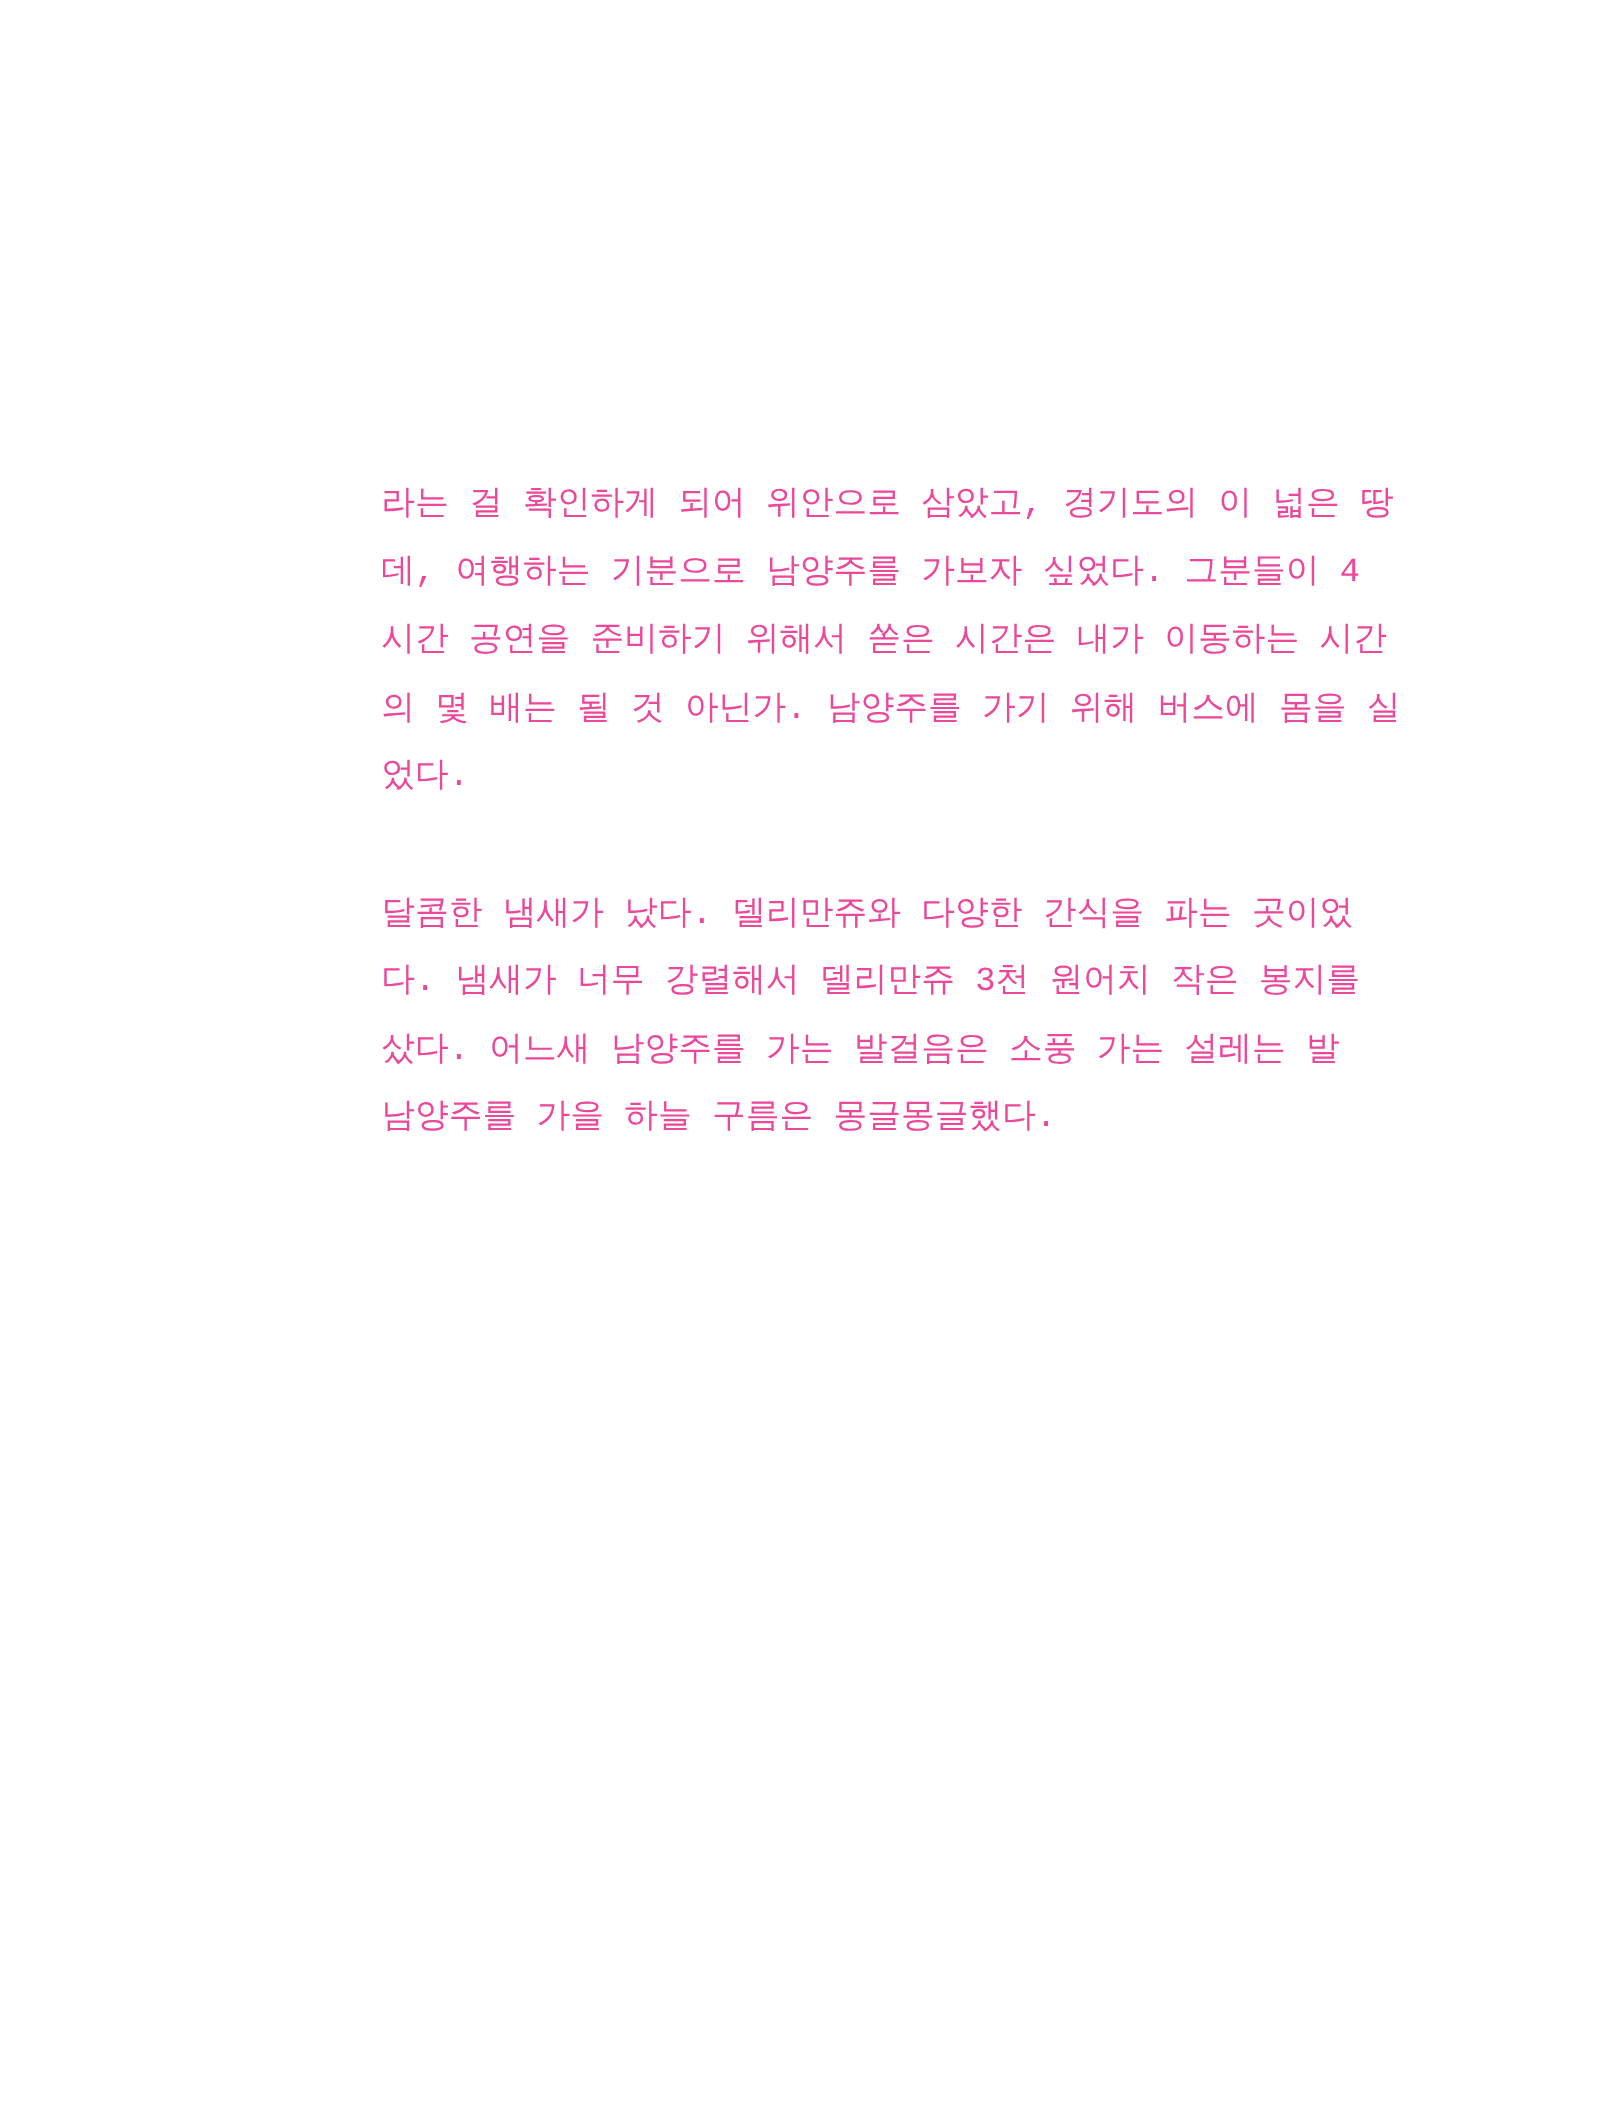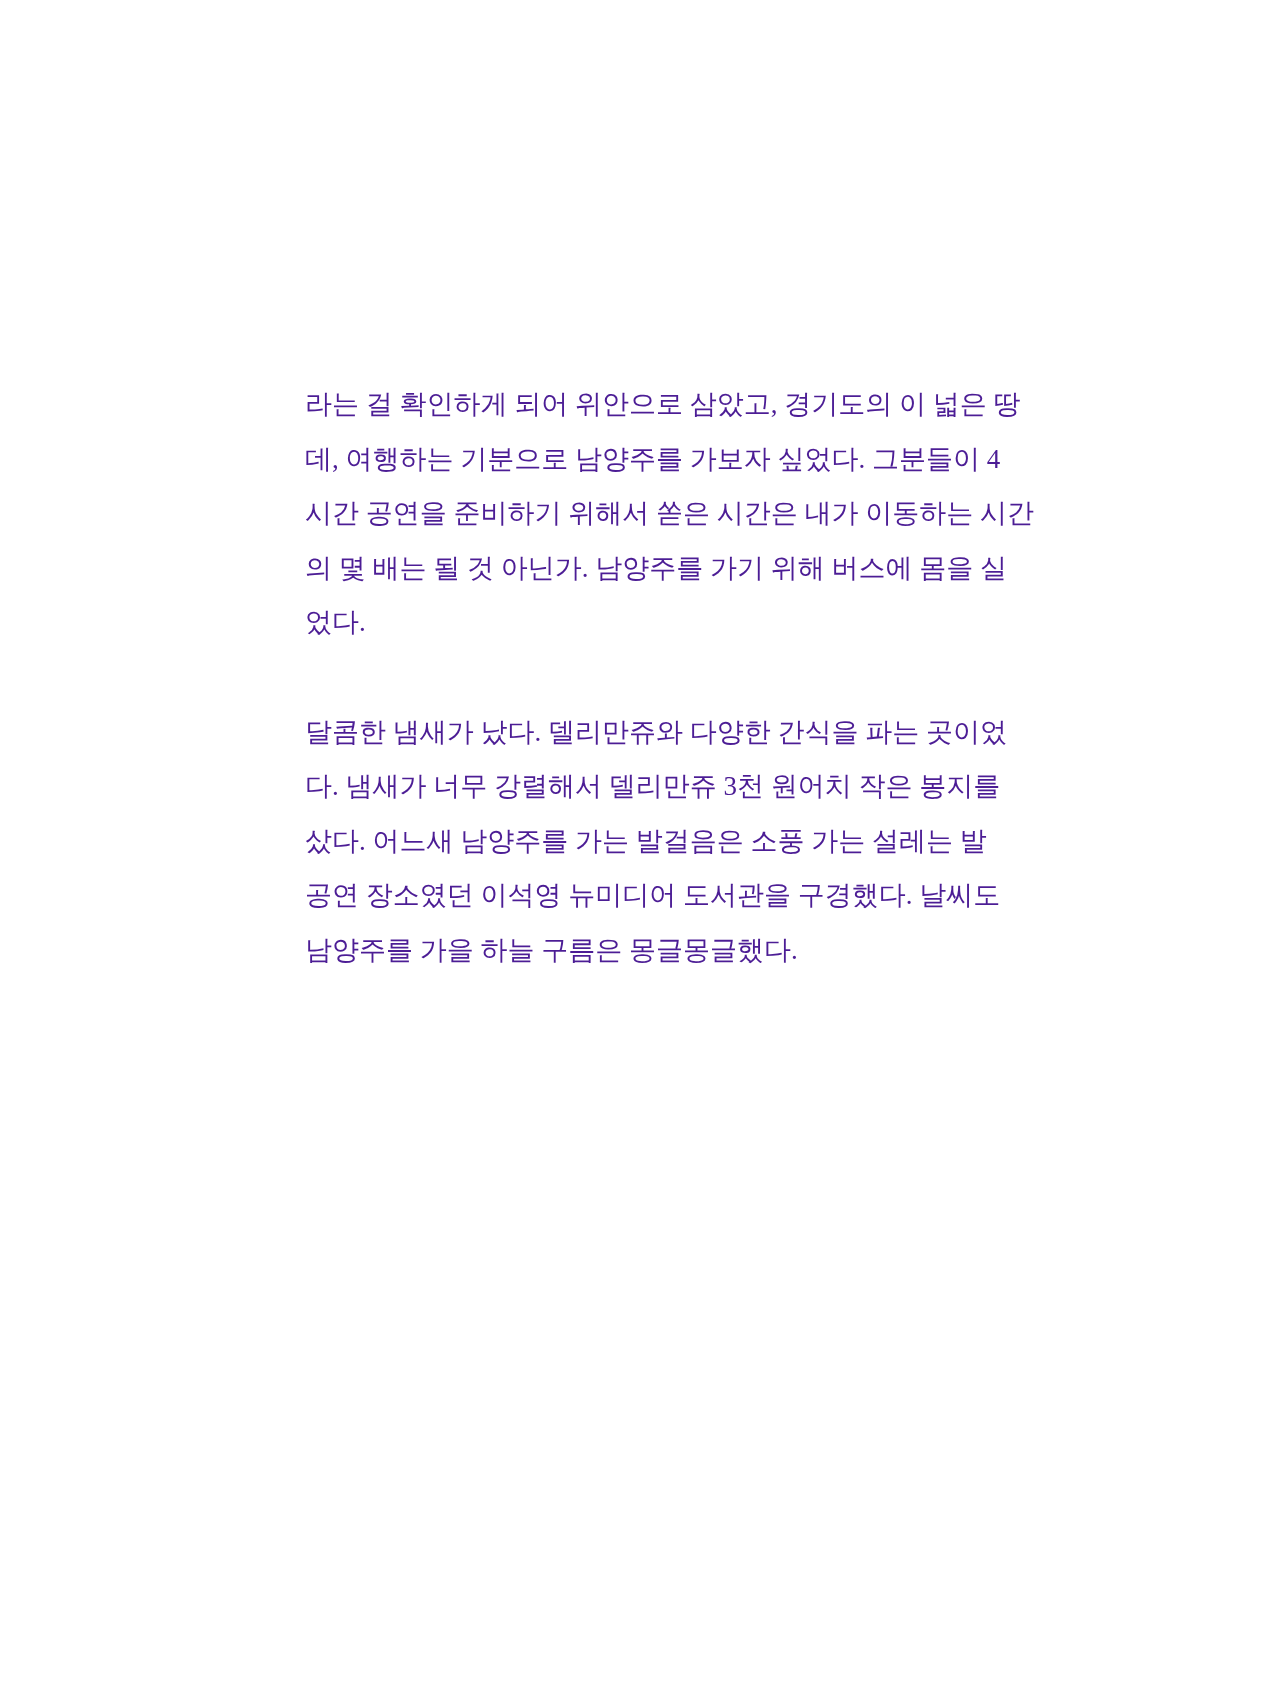--- a/index.html
+++ b/index.html
@@ -19,22 +19,22 @@
       top: 0;
       width: 1280px;
       height: 1681px;
       background: #ffffff;
     }
     .text-column {
       position: absolute;
       left: 305px;
       top: 377px;
       width: 660px;
-      color: #4c1d95;
-      font-family: Liberation Serif, serif;
+      color: #ec4899;
+      font-family: Liberation Mono, monospace;
       font-size: 27px;
       font-weight: 400;
     }
     .paragraph {
       margin: 0 0 55px 0;
     }
     .line {
       display: block;
       height: 54.5px;
       line-height: 54.5px;
@@ -59,19 +59,18 @@
       <span class="line">데, 여행하는 기분으로 남양주를 가보자 싶었다. 그분들이 4</span>
       <span class="line">시간 공연을 준비하기 위해서 쏟은 시간은 내가 이동하는 시간</span>
       <span class="line">의 몇 배는 될 것 아닌가. 남양주를 가기 위해 버스에 몸을 실</span>
       <span class="line last">었다.</span>
     </p>
 
     <p class="paragraph">
       <span class="line">달콤한 냄새가 났다. 델리만쥬와 다양한 간식을 파는 곳이었</span>
       <span class="line">다. 냄새가 너무 강렬해서 델리만쥬 3천 원어치 작은 봉지를</span>
       <span class="line">샀다. 어느새 남양주를 가는 발걸음은 소풍 가는 설레는 발</span>
-      <span class="line">공연 장소였던 이석영 뉴미디어 도서관을 구경했다. 날씨도</span>
       <span class="line last">남양주를 가을 하늘 구름은 몽글몽글했다.</span>
     </p>
 
 
   </div>
 </div>
 
 </body></html>

